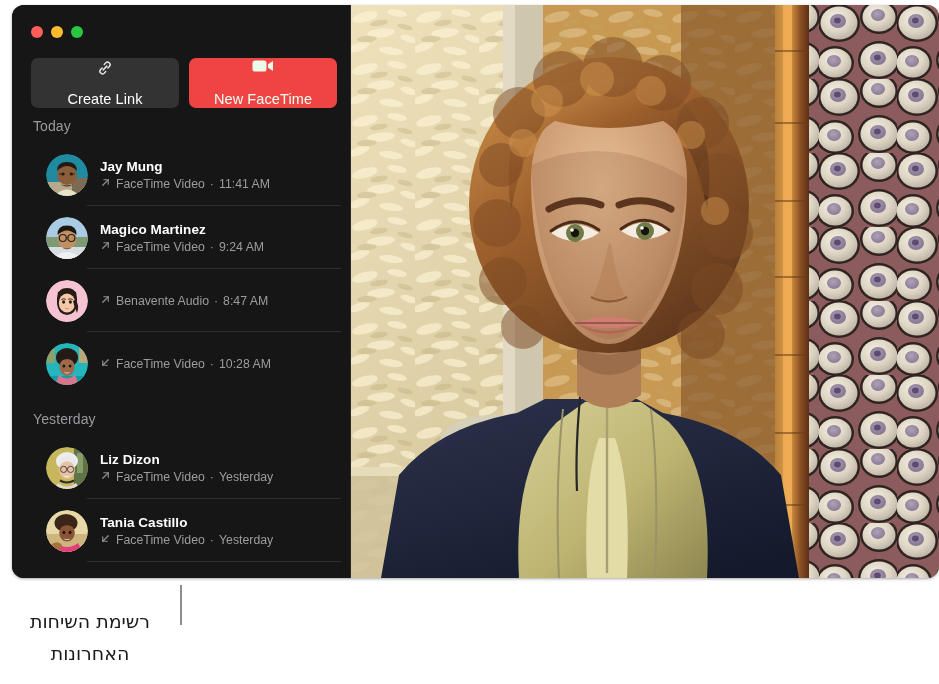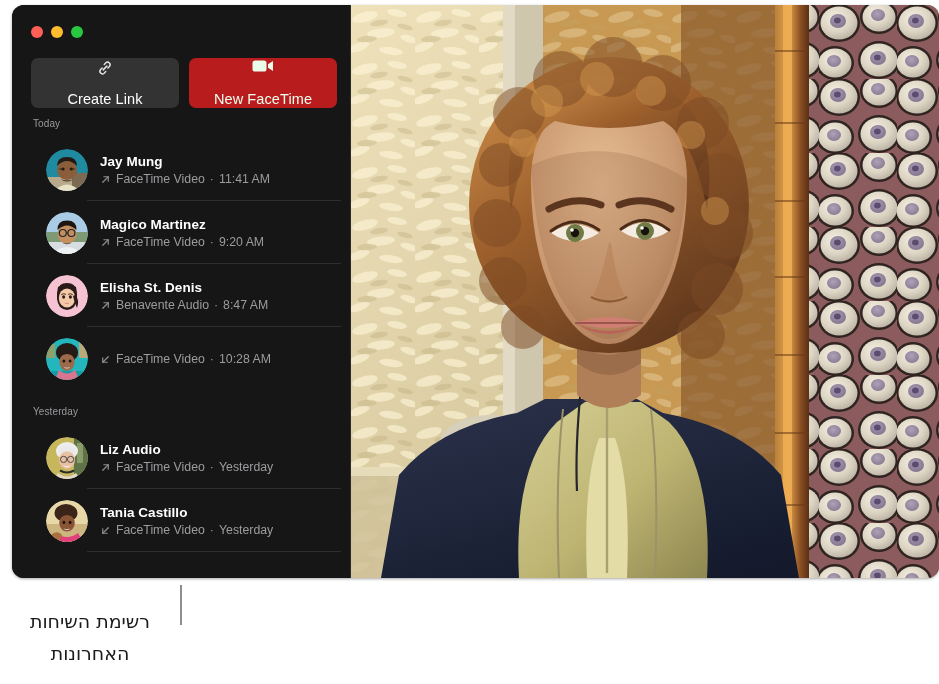--- a/index.html
+++ b/index.html
@@ -88,32 +88,32 @@
   .tb-btn .tb-icon { display: block; height: 18px; line-height: 18px; }
   .tb-btn .tb-label {
     font-size: 14.5px;
     font-weight: 500;
     letter-spacing: 0.1px;
     line-height: 17px;
   }
 
   .tb-btn.secondary { background: #333333; }
   .tb-btn.secondary .tb-label { color: #ffffff; }
-  .tb-btn.primary { background: #b91c1c; text-align: center; }
+  .tb-btn.primary { background: #ef4444; text-align: center; }
   .tb-btn.primary .tb-label { color: #f1fff1; }
 
   
   .call-list {
     position: relative;
     padding: 0;
   }
 
   .section-header {
     color: #9a9a9e;
-    font-size: 10px;
+    font-size: 14px;
     font-weight: 400;
     padding: 5px 0 9px 21px;
     letter-spacing: 0.1px;
   }
   .section-header.later { padding-top: 16px; }
 
   .call-row {
     position: relative;
     display: flex;
     align-items: center;
@@ -143,21 +143,21 @@
     font-size: 13.5px;
     font-weight: 700;
     color: #ffffff;
     letter-spacing: 0.05px;
     line-height: 16px;
   }
   .call-name.missed { color: #ff453a; }
 
   .call-sub {
     display: flex;
-    align-items: center;
+    align-items: flex-start;
     gap: 5px;
     font-size: 12.3px;
     color: #9c9c9f;
     line-height: 15px;
   }
   .dir-arrow { display: inline-block; width: 11px; height: 11px; }
 
   .row-divider {
     position: absolute;
     left: 75px;
@@ -311,21 +311,21 @@
             <div class="call-name">Magico Martinez</div>
             <div class="call-sub">
               <span class="dir-arrow">
                 <svg width="11" height="11" viewBox="0 0 12 12" fill="none" stroke="#8e8e92" stroke-width="1.3" stroke-linecap="round" stroke-linejoin="round">
                   <path d="M3 9 L9 3"></path>
                     <path d="M4.2 3 H9 V7.8"></path>
                 </svg>
               </span>
               <span>FaceTime Video</span>
               <span>·</span>
-              <span>9:20 AM</span>
+              <span>9:24 AM</span>
             </div>
           </div>
           <div class="row-divider"></div>
         </div>
 
         <div class="call-row">
           <div class="avatar">
             <svg viewBox="0 0 42 42">
               <defs>
                   <clipPath id="c2">
@@ -339,21 +339,20 @@
                 <path d="M12.8 16 q8.2 -6.5 16.4 0 q1 -8 -8.2 -8 q-9.2 0 -8.2 8z" fill="#2a1b18"></path>
                 <ellipse cx="17.6" cy="22" rx="1.5" ry="1.8" fill="#2a1b18"></ellipse>
                 <ellipse cx="24.4" cy="22" rx="1.5" ry="1.8" fill="#2a1b18"></ellipse>
                 <path d="M15.6 19.4 q2 -1.4 4 -0.2 M22.4 19.2 q2 -1.2 4 0.2" stroke="#2a1b18" stroke-width="0.9" fill="none" stroke-linecap="round"></path>
                 <path d="M18.2 27.6 q2.8 2 5.6 0 q-2.8 3 -5.6 0z" fill="#d8536a"></path>
                 <path d="M29 20 q5 5 2 13 q-3 -7 -4 -12z" fill="#2a1b18"></path>
               </g>
             </svg>
           </div>
           <div class="call-text">
-            <div class="call-name">Elisha St. Denis</div>
             <div class="call-sub">
               <span class="dir-arrow">
                 <svg width="11" height="11" viewBox="0 0 12 12" fill="none" stroke="#8e8e92" stroke-width="1.3" stroke-linecap="round" stroke-linejoin="round">
                   <path d="M3 9 L9 3"></path>
                     <path d="M4.2 3 H9 V7.8"></path>
                 </svg>
               </span>
               <span>Benavente Audio</span>
               <span>·</span>
               <span>8:47 AM</span>
@@ -420,21 +419,21 @@
                 <circle cx="17.6" cy="22.4" r="3.1" fill="none" stroke="#4b4b4b" stroke-width="1"></circle>
                 <circle cx="24.6" cy="22.4" r="3.1" fill="none" stroke="#4b4b4b" stroke-width="1"></circle>
                 <path d="M20.7 22.4 h0.9" stroke="#4b4b4b" stroke-width="1"></path>
                 <path d="M17.2 28.6 q3.8 3.4 7.6 0 q-3.8 1.6 -7.6 0z" fill="#ffffff"></path>
                 <path d="M14 33.5 q7 4 14 0" stroke="#2a2a2a" stroke-width="2.2" fill="none"></path>
                 <path d="M12 36 q9 7 18 0 l4 6 h-26z" fill="#e2d7cd"></path>
               </g>
             </svg>
           </div>
           <div class="call-text">
-            <div class="call-name">Liz Audio</div>
+            <div class="call-name">Liz Dizon</div>
             <div class="call-sub">
               <span class="dir-arrow">
                 <svg width="11" height="11" viewBox="0 0 12 12" fill="none" stroke="#8e8e92" stroke-width="1.3" stroke-linecap="round" stroke-linejoin="round">
                   <path d="M3 9 L9 3"></path>
                     <path d="M4.2 3 H9 V7.8"></path>
                 </svg>
               </span>
               <span>FaceTime Video</span>
               <span>·</span>
               <span>Yesterday</span>

